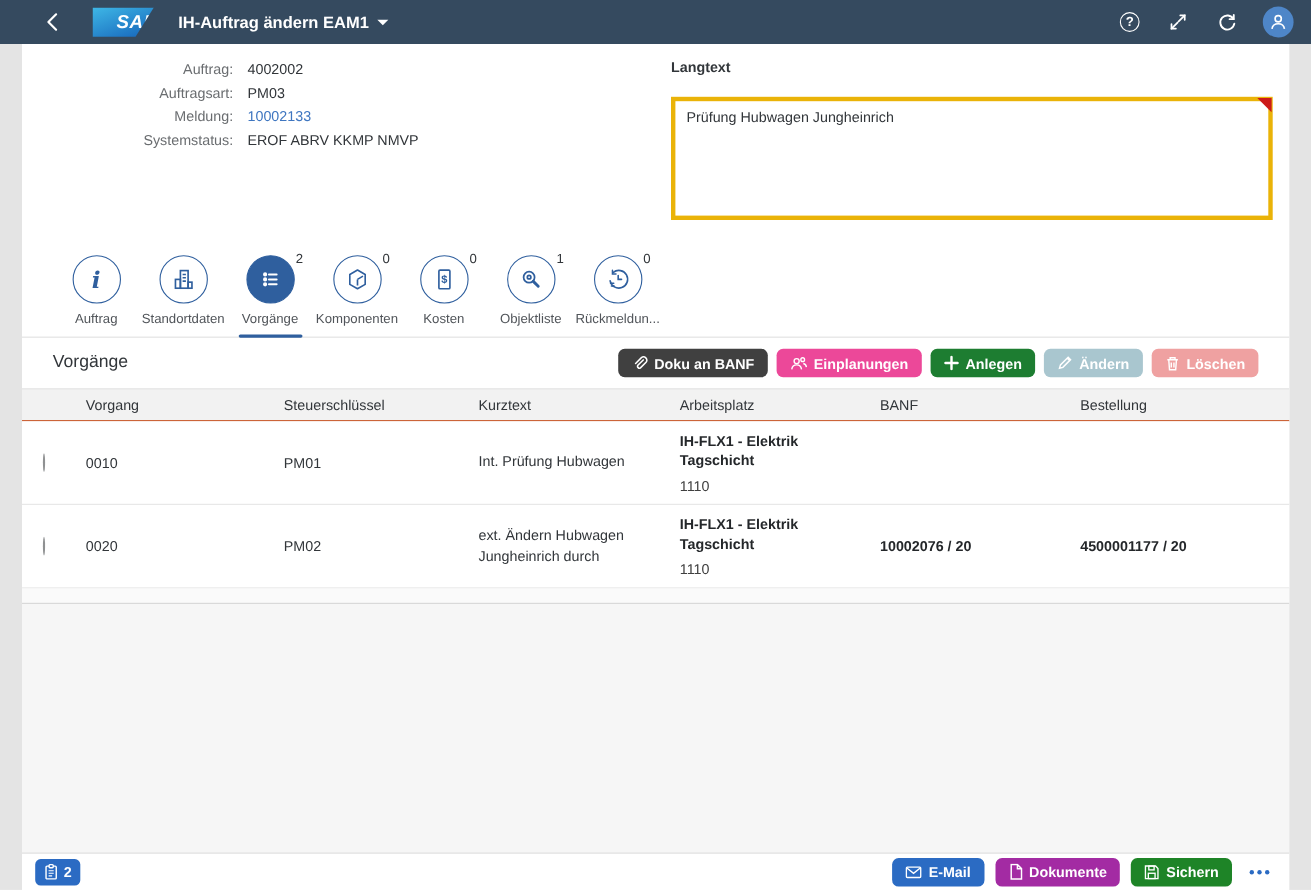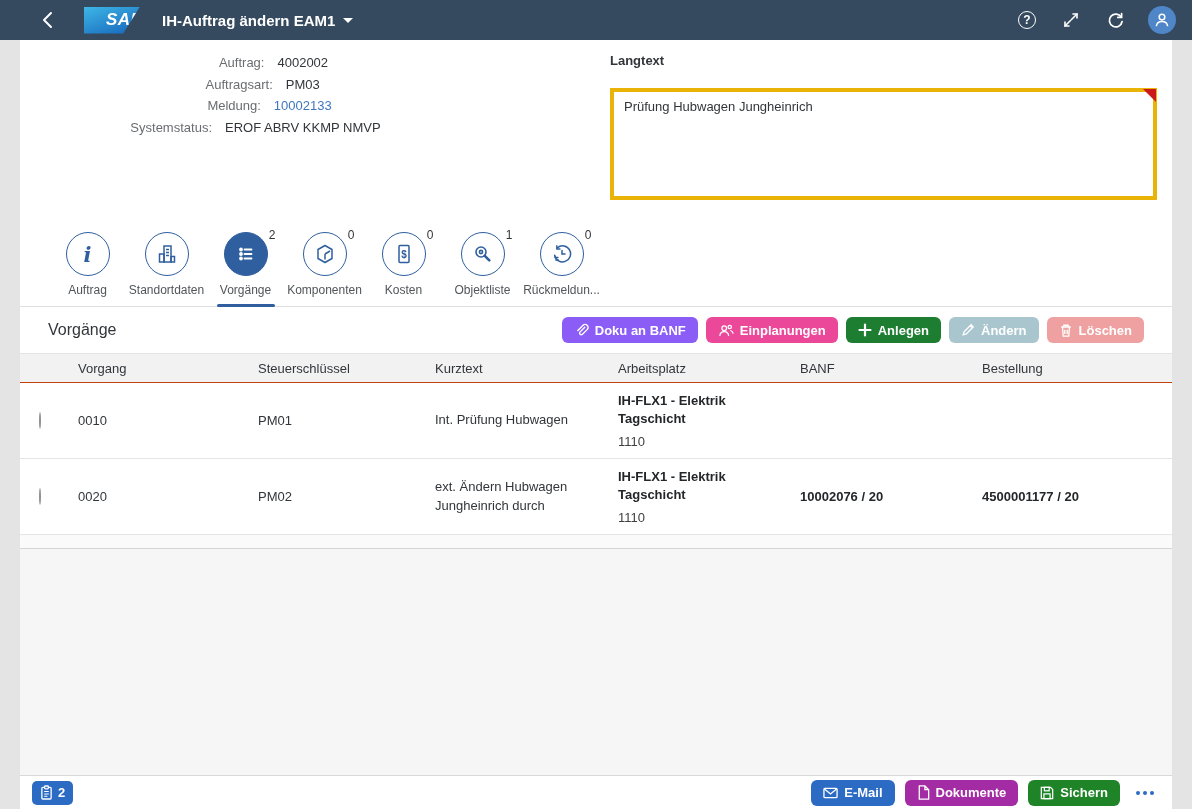--- a/index.html
+++ b/index.html
@@ -17,21 +17,21 @@
   .shell-icon { width:22px; height:22px; display:flex; align-items:center; justify-content:center; cursor:pointer; }
   .q-circle { width:18px; height:18px; border:1.5px solid #fff; border-radius:50%; color:#fff; font-size:12px; font-weight:bold; display:flex; align-items:center; justify-content:center; }
   .avatar { width:28px; height:28px; border-radius:50%; background:#4e86c8; display:flex; align-items:center; justify-content:center; cursor:pointer; }
 
   
   .content { position:absolute; top:40px; left:20px; right:20px; bottom:0; display:flex; flex-direction:column; background:#fff; }
 
   
   .header-area { height:182px; background:#fff; position:relative; flex:none; }
   .kv-form { position:absolute; top:12px; left:0; }
-  .kv-row { display:flex; height:21.5px; align-items:center; font-size:13px;justify-content:center; }
+  .kv-row { display:flex; height:21.5px; align-items:center; font-size:13px; }
   .kv-label { width:205px; text-align:right; color:#6a6d70; padding-right:13px; }
   .kv-value { color:#32363a; }
   .kv-link { color:#3f76c0; cursor:pointer; }
   .langtext-label { position:absolute; left:590px; top:13px; font-size:13px; font-weight:bold; color:#32363a; }
   .langtext-wrap { position:absolute; left:590px; top:48px; right:15px; height:112px; }
   .langtext-area { width:100%; height:100%; border:4px solid #eab308; resize:none; font-family:"Liberation Sans",sans-serif; font-size:13px; color:#32363a; padding:7px 10px; outline:none; background:#fff; }
   .red-corner { position:absolute; top:1px; right:1px; width:0; height:0; border-top:13px solid #cc1a1a; border-left:13px solid transparent; pointer-events:none; }
 
   
   .tabstrip { height:85px; flex:none; background:#fff; border-bottom:1px solid #e0e0e0; display:flex; padding-left:28px; position:relative; }
@@ -242,21 +242,21 @@
         <span class="tab-count">0</span>
       </div>
       <span class="tab-label">Rückmeldun...</span>
 
     </div>
   </nav>
 
   <div class="section-head">
     <span class="section-title">Vorgänge</span>
     <div class="toolbar">
-      <button class="btn" style="background:#8b5cf6">
+      <button class="btn" style="background:#404040">
         <svg width="15" height="15" viewBox="0 0 16 16" fill="none" stroke="#fff" stroke-width="1.5" stroke-linecap="round">
             <path d="M11.5,4.5 l-5.2,5.2 a1.8,1.8 0 0 0 2.5,2.5 l5.4,-5.4 a3.2,3.2 0 0 0 -4.5,-4.5 l-5.6,5.6"></path>
           </svg>
         <span>Doku an BANF</span>
       </button>
       <button class="btn" style="background:#ec4899">
         <svg width="16" height="15" viewBox="0 0 18 16" fill="none" stroke="#fff" stroke-width="1.4">
           <circle cx="7" cy="5.5" r="2.6"></circle>
             <path d="M2,14 c0.4,-3.2 2.4,-4.6 5,-4.6 s4.6,1.4 5,4.6"></path>
           <circle cx="13.2" cy="4" r="1.9"></circle>

